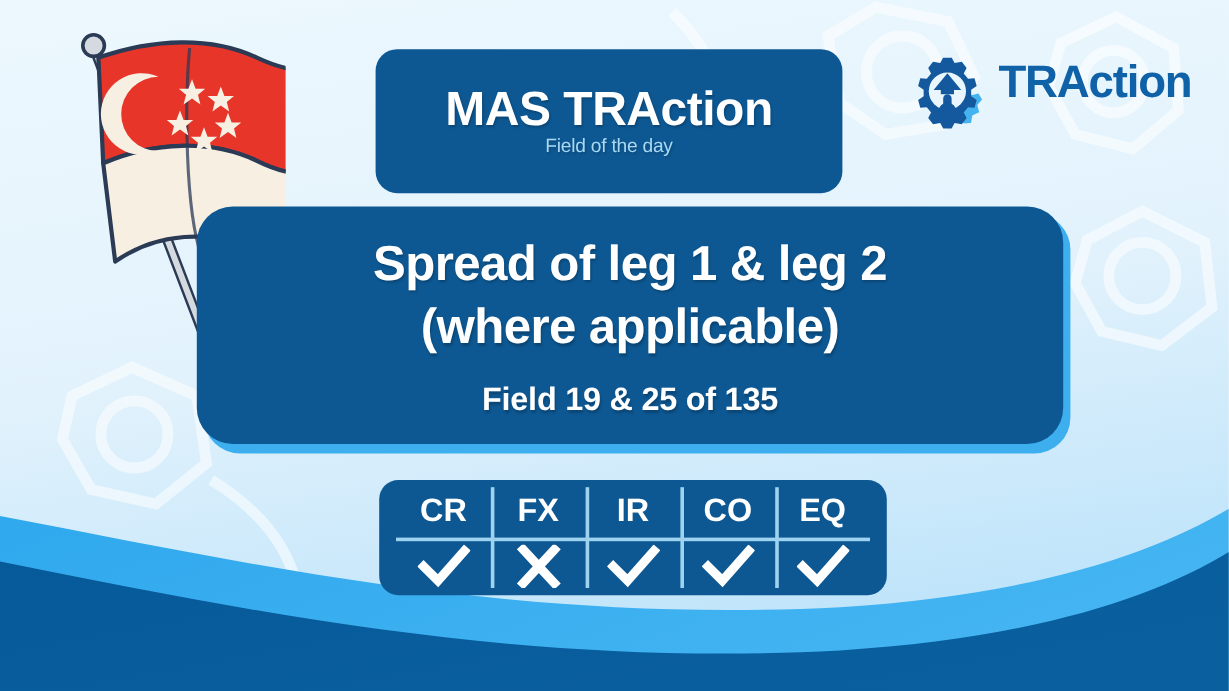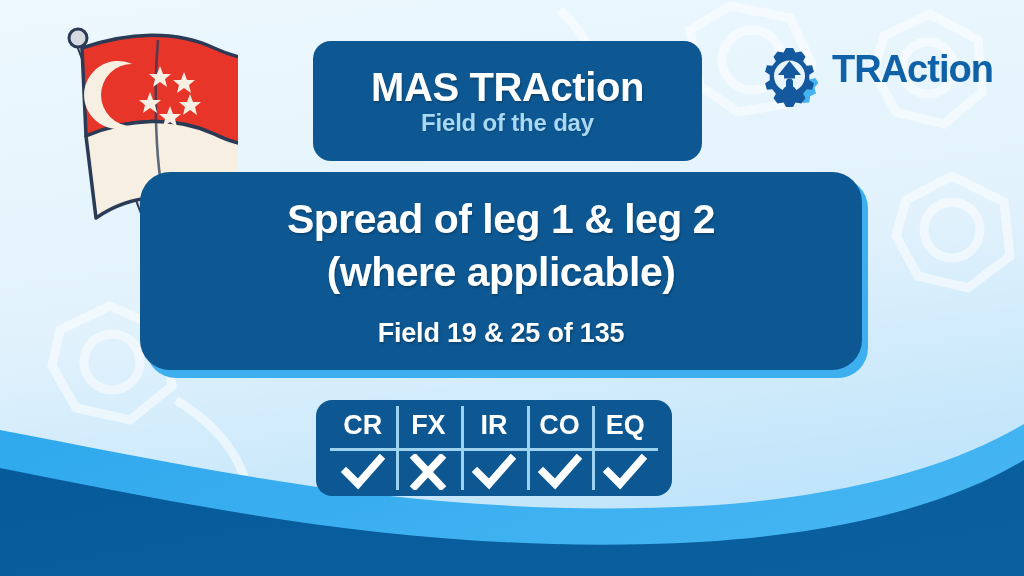--- a/index.html
+++ b/index.html
@@ -19,27 +19,27 @@
     background:#0d5893; border-radius:18px;
     display:flex; flex-direction:column; align-items:center; justify-content:center;
     gap:2px;
   }
   .header-title {
     font-size:40px; font-weight:bold; color:#ffffff; letter-spacing:-0.4px;
     text-shadow:1px 2px 2px rgba(0,0,0,.22);
     line-height:1.05;
   }
   .header-sub {
-    font-size:24px; font-weight:bold; color:#a9d8f2; letter-spacing:-0.2px;
+    font-size:16px; font-weight:normal; color:#a9d8f2; letter-spacing:-0.2px;
     text-shadow:1px 1px 2px rgba(0,0,0,.18);
     line-height:1.1;
   }
 
   
-  .field-panel-wrap { position:absolute; left:140px; top:172px; width:728px; height:154px; }
+  .field-panel-wrap { position:absolute; left:164px; top:172px; width:728px; height:154px; }
   .field-panel-shadow {
     position:absolute; left:6px; top:6px; width:722px; height:200px;
     background:#3dafef; border-radius:30px;
   }
   .field-panel {
     position:absolute; left:0; top:0; width:722px; height:198px;
     background:#0d5893; border-radius:30px;
     display:flex; flex-direction:column; align-items:center; justify-content:center;
   }
   .field-title {
@@ -49,21 +49,21 @@
   }
   .field-number {
     margin-top:20px;
     font-size:27px; font-weight:bold; color:#ffffff; text-align:center;
     letter-spacing:-0.2px;
     text-shadow:1px 2px 2px rgba(0,0,0,.22);
   }
 
   
   .asset-panel {
-    position:absolute; left:316px; top:400px; width:356px; height:96px;
+    position:absolute; left:316px; top:400px; width:423px; height:96px;
     background:#0d5893; border-radius:16px;
     display:flex; align-items:stretch; padding:0 14px;
   }
   .asset-col {
     flex:1 1 0; position:relative;
     display:flex; flex-direction:column; align-items:center; justify-content:center;
   }
   .asset-col + .asset-col::before {
     content:""; position:absolute; left:0; top:6px; bottom:6px; width:3px;
     background:#9ed3ef;

